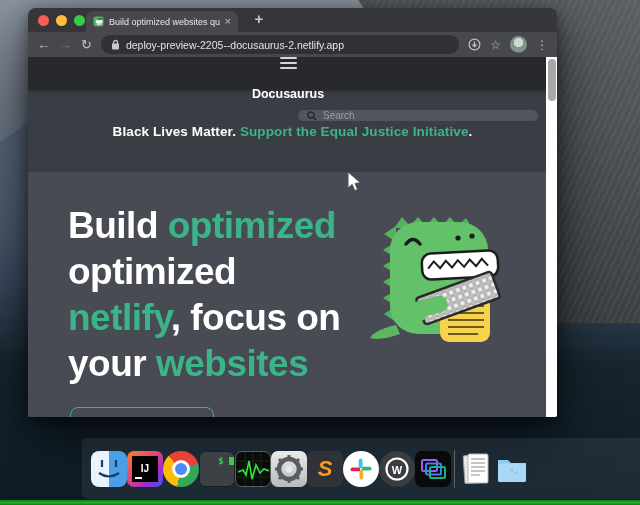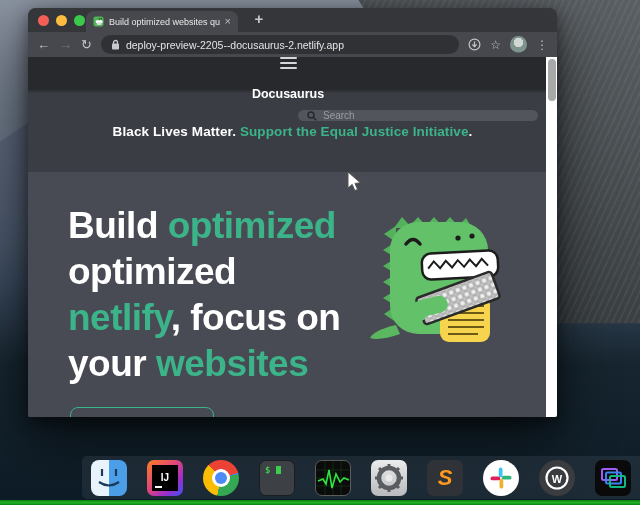--- a/index.html
+++ b/index.html
@@ -70,23 +70,23 @@
     background:transparent; border:1.5px solid #3cb489; border-radius:8px; }
   .dino { position:absolute; left:338px; top:38px; }
 
   .scrollbar { position:absolute; right:0; top:0; width:11px; height:360px; background:#ffffff; z-index:5; }
   .scroll-thumb { position:absolute; left:1.5px; top:2px; width:8px; height:42px; background:#a8a8a8; border-radius:4px; }
 
   
   .cursor { position:absolute; left:346px; top:171px; z-index:50; }
 
   
-  .dock { position:absolute; left:82px; right:0; bottom:6px; height:43px;
+  .dock { position:absolute; left:82px; right:0; bottom:6px; height:61px;
     background:rgba(185,200,220,.09); border-radius:5px 0 0 5px;
-    display:flex; align-items:center; gap:20px; padding:0 9px; }
+    display:flex; align-items:center; gap:0; padding:0 9px;text-align:right; }
   .dock-icon { width:36px; height:36px; flex:0 0 auto; position:relative; }
   .dock-divider { width:1px; height:38px; background:rgba(255,255,255,.28); flex:0 0 auto; margin:0 3px; }
 
   .icon-finder { border-radius:8px; overflow:hidden; background:linear-gradient(90deg,#e8f3fc 0 50%,#4b9fe8 50% 100%); }
   .icon-idea { border-radius:7px; background:linear-gradient(135deg,#fc801d 0%,#e0447c 45%,#9f2ec9 72%,#3b51f5 100%);
     display:flex; align-items:center; justify-content:center; }
   .idea-inner { width:26px; height:26px; background:#000; position:relative;
     color:#fff; font-size:10px; font-weight:bold; display:flex; align-items:center; justify-content:center; }
   .idea-inner::after { content:""; position:absolute; left:3px; bottom:3px; width:7px; height:2px; background:#fff; }
   .icon-chrome { border-radius:50%;

